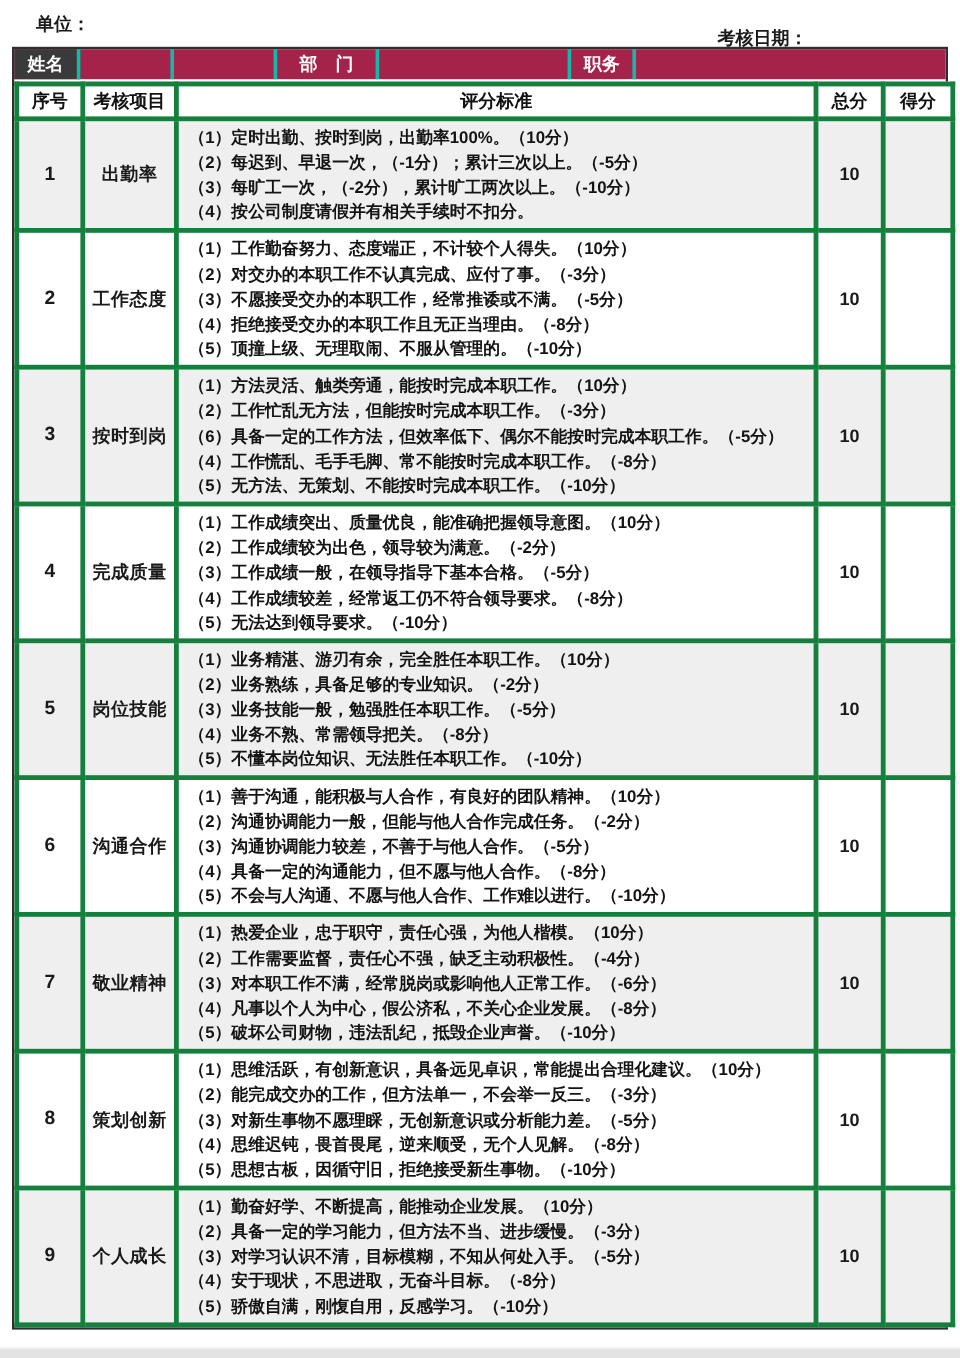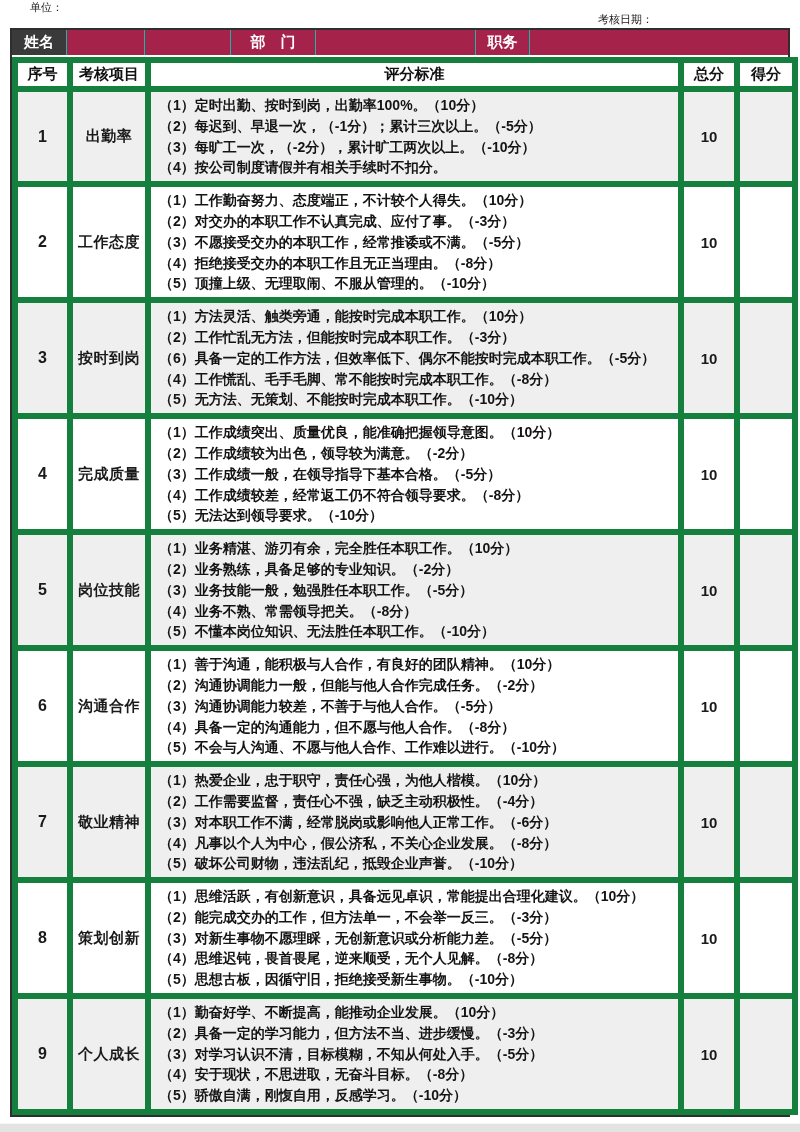--- a/index.html
+++ b/index.html
@@ -5,47 +5,47 @@
   * { margin:0; padding:0; box-sizing:border-box; }
   html,body { background:#fff; }
   .page {
     position:relative; width:800px; height:1132px; background:#ffffff;
     font-family:"Liberation Sans","DejaVu Sans",sans-serif; color:#1a1a1a; overflow:hidden;
   }
   .title {
     margin-top:20px; text-align:center; font-size:37px; font-weight:700; letter-spacing:2px;
     font-family:"Liberation Serif","DejaVu Serif",serif; color:#111;
   }
-  .meta { position:relative; height:22px; font-size:11px; font-weight:400; }
+  .meta { position:relative; height:22px; margin-top:11px; font-size:15px; font-weight:700; }
   .meta .unit { position:absolute; left:30px; top:0; }
   .meta .date { position:absolute; left:598px; top:12px; }
   .meta .fill { display:inline-block; width:90px; height:16px; vertical-align:middle; }
 
   .tablewrap { margin:6px 10px 0 10px; border:2px solid #2e2e2e; }
 
   
   .inforow { display:flex; height:27px; background:#a5234b; border-bottom:2px solid #ffffff; }
   .inforow .cell {
     display:flex; align-items:center; justify-content:center;
-    color:#ffffff; font-size:15px; font-weight:700; border-right:1px solid #14b8a6;
+    color:#ffffff; font-size:15px; font-weight:700; border-right:3px solid #14b8a6;
     white-space:pre; overflow:hidden;
   }
   .inforow .cell:last-child { border-right:none; }
   .c-name  { width:55px; background:#3a3a3a; }
   .c-nval  { width:78px; }
   .c-age   { width:204px; }
   .c-aval  { width:86px; }
   .c-dept  { width:85px; }
   .c-dval  { width:160px; }
   .c-pos   { width:54px; }
   .c-pval  { width:56px; }
 
   table { width:100%; border-collapse:collapse; table-layout:fixed; background:#fff; }
   col.w-no{width:55px;} col.w-item{width:78px;} col.w-crit{width:533px;} col.w-tot{width:56px;} col.w-sc{width:58px;}
-  th, td { border:6px solid #15803d; }
+  th, td { border:4px solid #15803d; }
   thead th { height:29px; font-size:15px; font-weight:700; text-align:center; background:#ffffff; color:#111; }
   tbody tr:nth-child(odd)  { background:#f0efef; }
   tbody tr:nth-child(even) { background:#ffffff; }
   td.no   { text-align:center; vertical-align:middle; font-size:16px; font-weight:700; }
   td.item { text-align:center; vertical-align:middle; font-size:15px; font-weight:700; letter-spacing:0.5px; }
   td.crit { padding:3px 4px 3px 8px; vertical-align:middle; overflow:hidden; }
   td.crit .cl { font-size:14px; line-height:20.8px; font-weight:700; white-space:nowrap; color:#141414; }
   td.tot  { text-align:center; vertical-align:middle; font-size:15px; font-weight:700; }
   td.sc   { background:inherit; }
 

